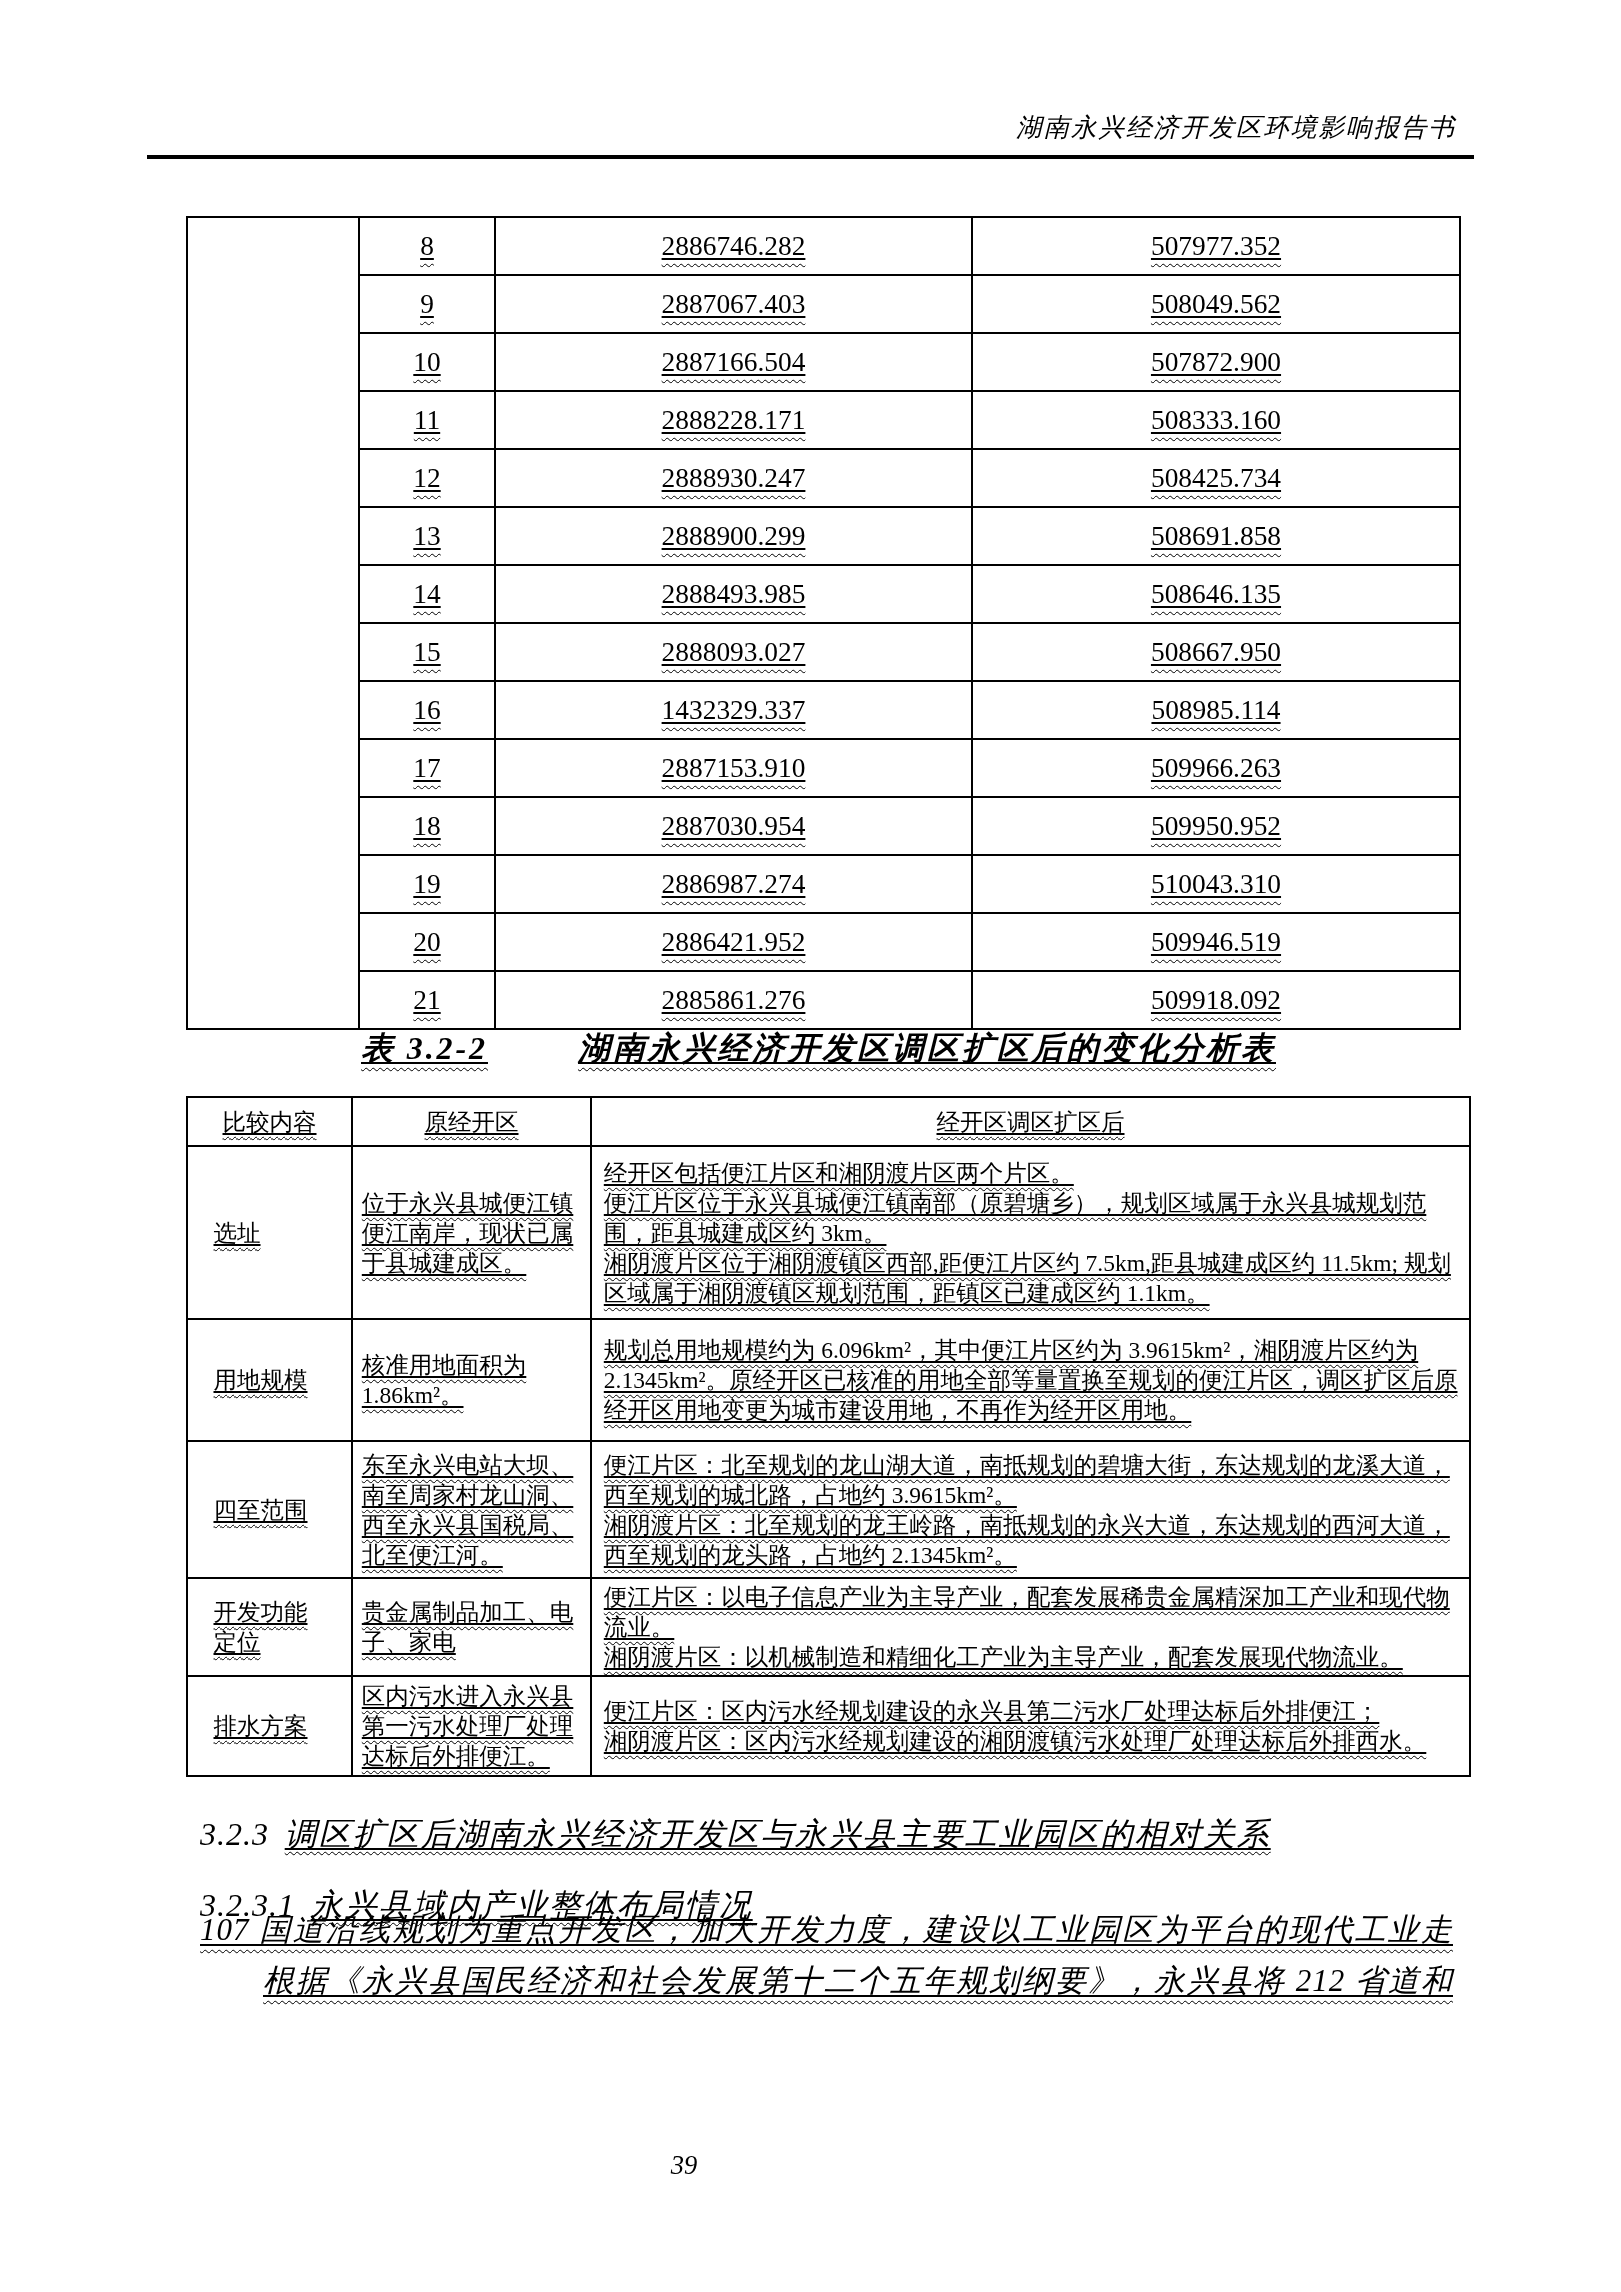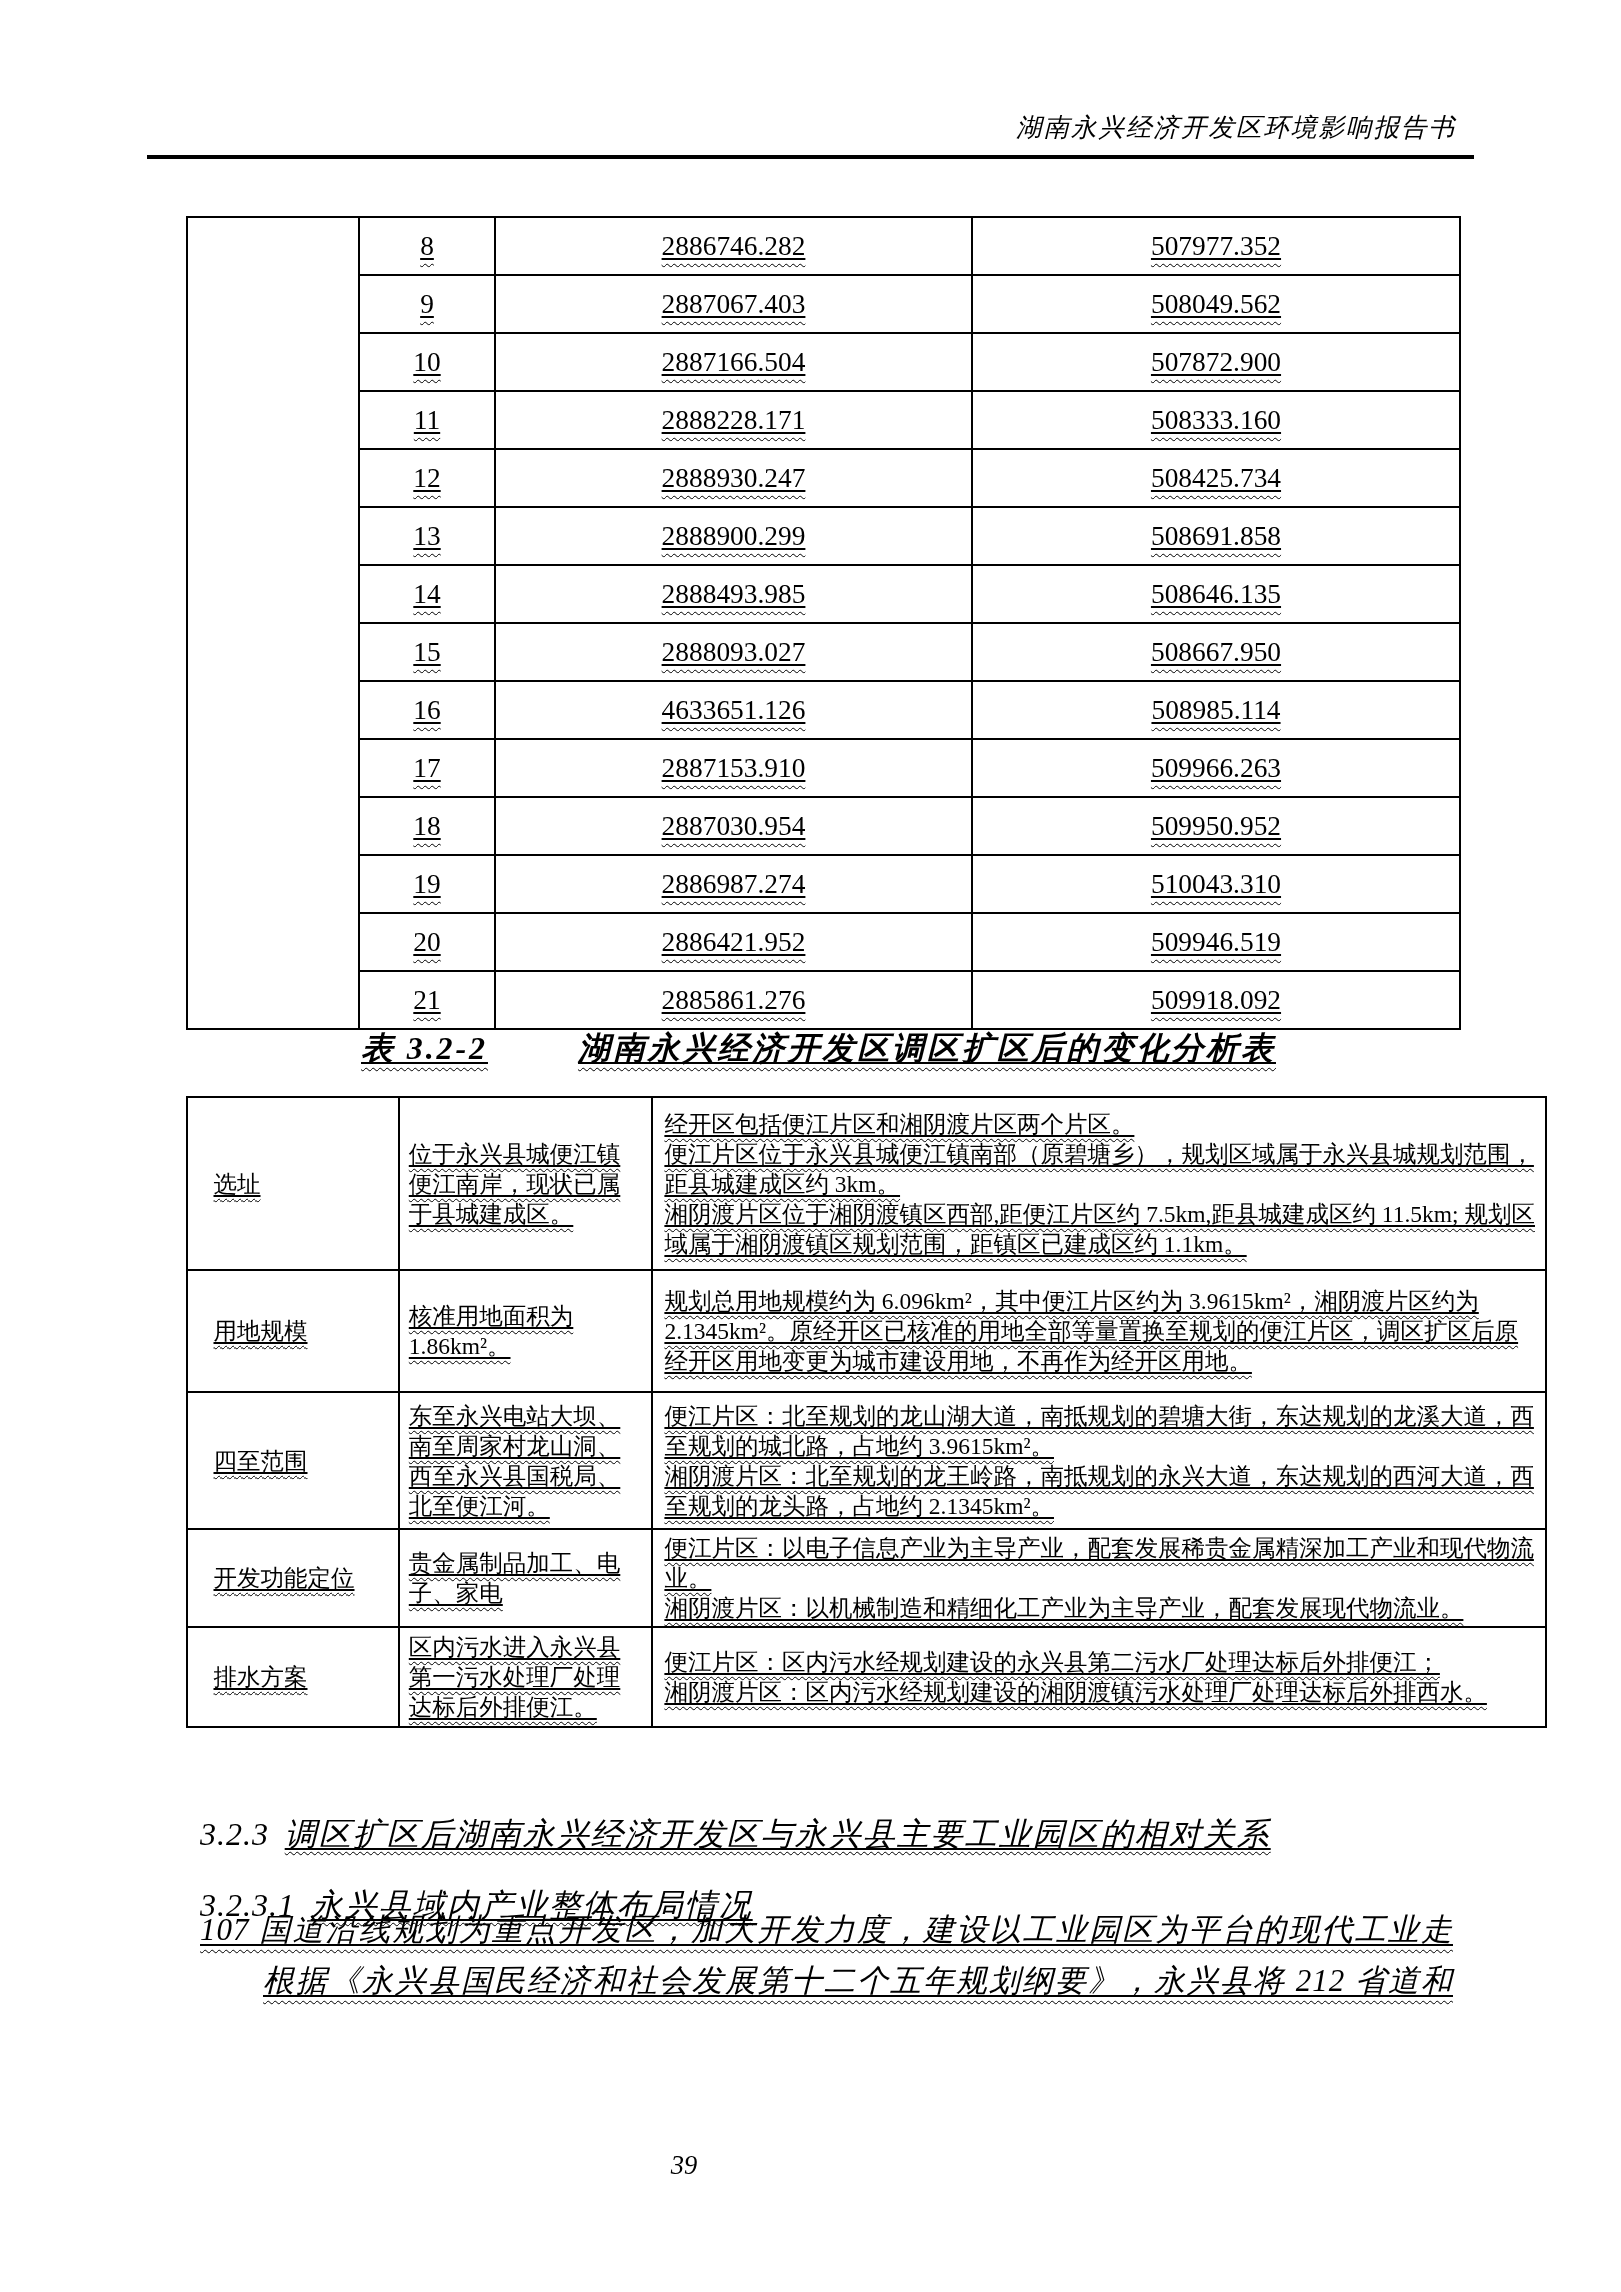--- a/index.html
+++ b/index.html
@@ -125,21 +125,21 @@
     <td class="c3"><span class="u"><span class="w">2888493.985</span></span></td>
     <td class="c4"><span class="u"><span class="w">508646.135</span></span></td>
   </tr>
   <tr>
     <td class="c2"><span class="u"><span class="w">15</span></span></td>
     <td class="c3"><span class="u"><span class="w">2888093.027</span></span></td>
     <td class="c4"><span class="u"><span class="w">508667.950</span></span></td>
   </tr>
   <tr>
     <td class="c2"><span class="u"><span class="w">16</span></span></td>
-    <td class="c3"><span class="u"><span class="w">4633651.126</span></span></td>
+    <td class="c3"><span class="u"><span class="w">1432329.337</span></span></td>
     <td class="c4"><span class="u"><span class="w">508985.114</span></span></td>
   </tr>
   <tr>
     <td class="c2"><span class="u"><span class="w">17</span></span></td>
     <td class="c3"><span class="u"><span class="w">2887153.910</span></span></td>
     <td class="c4"><span class="u"><span class="w">509966.263</span></span></td>
   </tr>
   <tr>
     <td class="c2"><span class="u"><span class="w">18</span></span></td>
     <td class="c3"><span class="u"><span class="w">2887030.954</span></span></td>
@@ -162,20 +162,25 @@
   </tr>
   </tbody>
 </table>
 
 <div class="abs caption">
   <span class="u"><span class="w">表 3.2-2</span></span><span class="u cap-title"><span class="w">湖南永兴经济开发区调区扩区后的变化分析表</span></span>
 </div>
 
 <table class="t2">
   <tbody>
+  <tr class="r-hdr">
+    <td class="c-item"><span class="u"><span class="w">比较内容</span></span></td>
+    <td class="c-orig"><span class="u"><span class="w">原经开区</span></span></td>
+    <td class="c-adj"><span class="u"><span class="w">经开区调区扩区后</span></span></td>
+  </tr>
   <tr class="r-xz">
     <td class="c-item"><span class="u"><span class="w">选址</span></span></td>
     <td class="c-orig"><span class="u"><span class="w">位于永兴县城便江镇便江南岸，现状已属于县城建成区。</span></span></td>
     <td class="c-adj">
       <div class="line"><span class="u"><span class="w">经开区包括便江片区和湘阴渡片区两个片区。</span></span></div>
       <div class="line"><span class="u"><span class="w">便江片区位于永兴县城便江镇南部（原碧塘乡），规划区域属于永兴县城规划范围，距县城建成区约 3km。</span></span></div>
       <div class="line"><span class="u"><span class="w">湘阴渡片区位于湘阴渡镇区西部,距便江片区约 7.5km,距县城建成区约 11.5km; 规划区域属于湘阴渡镇区规划范围，距镇区已建成区约 1.1km。</span></span></div>
     </td>
   </tr>
   <tr class="r-ydgm">

